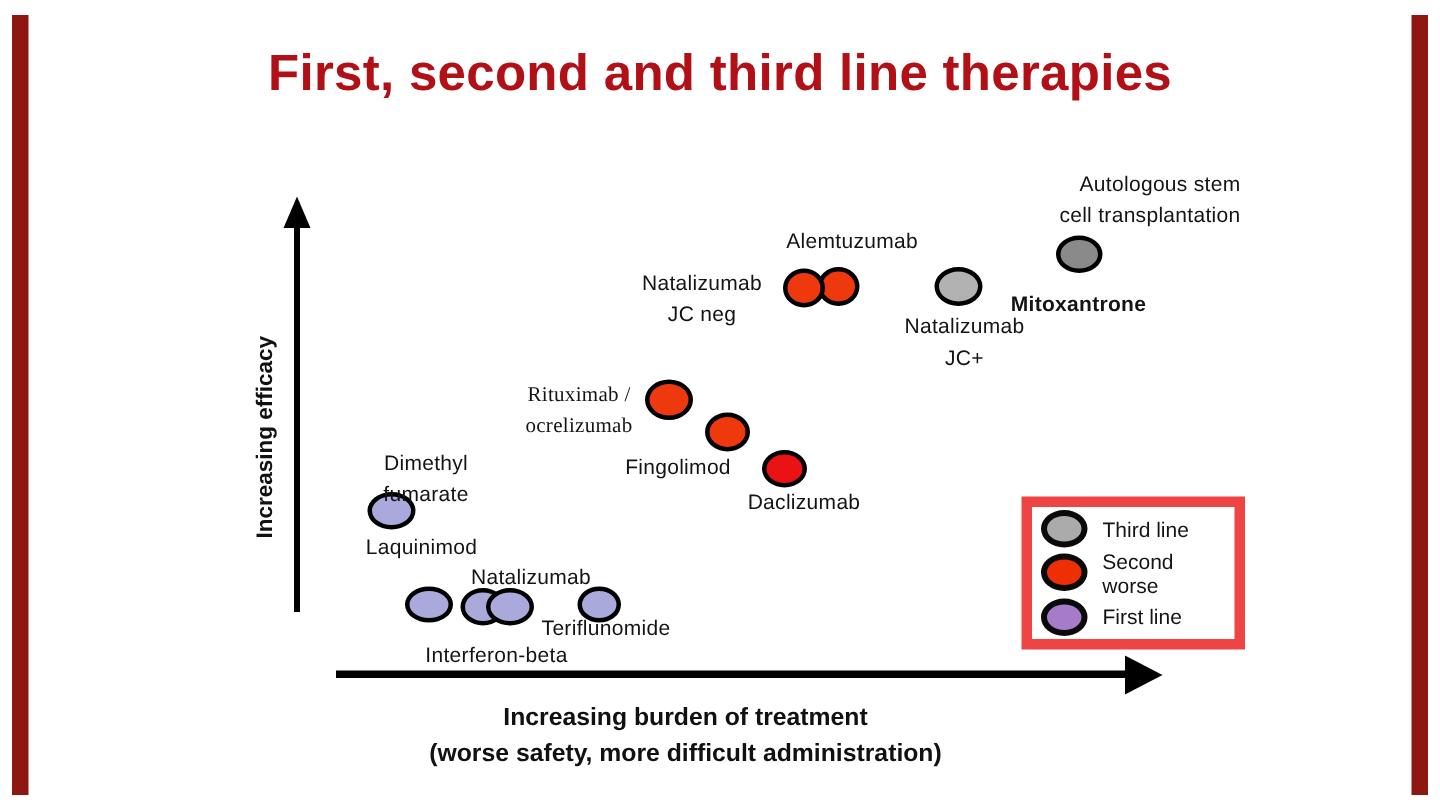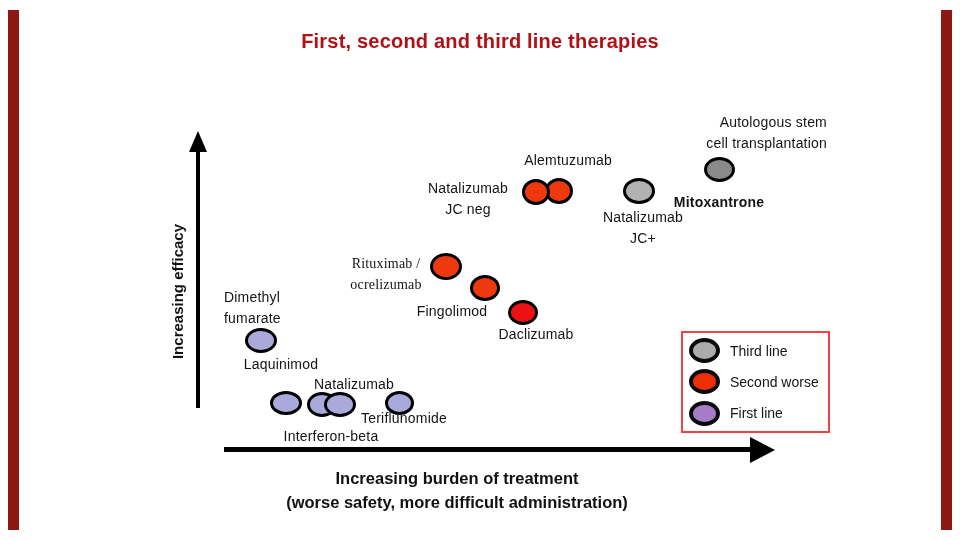--- a/index.html
+++ b/index.html
@@ -6,21 +6,21 @@
   .slide {
     position:relative; width:960px; height:540px; background:#ffffff;
     font-family:"Liberation Sans","DejaVu Sans",sans-serif; overflow:hidden;
     color:#1a1a1a;
   }
   .sidebar { position:absolute; top:10px; width:11px; height:520px; }
   .sidebar.left  { left:8px; }
   .sidebar.right { left:941px; }
   .title {
     position:absolute; left:0; top:30px; width:960px; text-align:center;
-    font-size:20px; font-weight:bold; letter-spacing:0.2px;
+    font-size:34px; font-weight:bold; letter-spacing:0.2px;
   }
   .lbl {
     position:absolute; font-size:14px; line-height:21px; letter-spacing:0.2px;
     white-space:pre-line; text-align:center; z-index:5; color:#141414;
   }
   .lbl.left-align { text-align:left; }
   
   .y-line { position:absolute; left:196px; top:148px; width:4px; height:260px; background:#000; }
   .y-arrow { position:absolute; left:189px; top:131px; width:0; height:0;
     border-left:9px solid transparent; border-right:9px solid transparent;
@@ -35,21 +35,21 @@
   }
   .x-caption {
     position:absolute; left:157px; top:466px; width:600px; text-align:center;
     font-weight:bold; font-size:16.5px; line-height:24px; white-space:pre-line; color:#111;
   }
   
   .el { position:absolute; border:3px solid #000; border-radius:50%; box-sizing:border-box; z-index:3; }
   
   .legend {
     position:absolute; left:681px; top:331px; width:149px; height:102px;
-    border:2px solid #ef4444; box-sizing:border-box; background:#fff; z-index:6;
+    border:7px solid #ef4444; box-sizing:border-box; background:#fff; z-index:6;
     display:flex; flex-direction:column; justify-content:space-around; padding:2px 0;
   }
   .legend-row { display:flex; align-items:center; gap:10px; padding-left:6px; }
   .legend-el { width:31px; height:25px; border:4px solid #0a0a0a; border-radius:50%; box-sizing:border-box; }
   .legend-label { font-size:14px; color:#141414; }
 </style>
 </head>
 <body>
 
 <div class="slide">
@@ -70,21 +70,21 @@
   <div class="lbl" style="left:482px; top:150px; width:130px;text-align:right;">Alemtuzumab</div>
   <div class="lbl" style="left:663px; top:112px; width:164px;text-align:right;">Autologous stem
 cell transplantation</div>
   <div class="lbl" style="left:408px; top:178px; width:120px;">Natalizumab
 JC neg</div>
   <div class="lbl" style="left:659px; top:192px; width:120px;font-weight:bold;">Mitoxantrone</div>
   <div class="lbl" style="left:583px; top:207px; width:120px;">Natalizumab
 JC+</div>
   <div class="lbl" style="left:326px; top:253px; width:120px;font-family:Liberation Serif, serif;">Rituximab /
 ocrelizumab</div>
-  <div class="lbl left-align" style="left:224px; top:287px; width:120px;">Dimethyl
+  <div class="lbl left-align" style="left:224px; top:298px; width:120px;text-align:center;">Dimethyl
 fumarate</div>
   <div class="lbl" style="left:392px; top:301px; width:120px;">Fingolimod</div>
   <div class="lbl" style="left:476px; top:324px; width:120px;">Daclizumab</div>
   <div class="lbl" style="left:221px; top:354px; width:120px;">Laquinimod</div>
   <div class="lbl" style="left:294px; top:374px; width:120px;">Natalizumab</div>
   <div class="lbl" style="left:344px; top:408px; width:120px;">Teriflunomide</div>
   <div class="lbl" style="left:271px; top:426px; width:120px;">Interferon-beta</div>
 
   <div>
       <div class="el" style="left: 545px; top: 178px; width: 28px; height: 26px; background-color: rgb(237, 57, 13);"></div>

